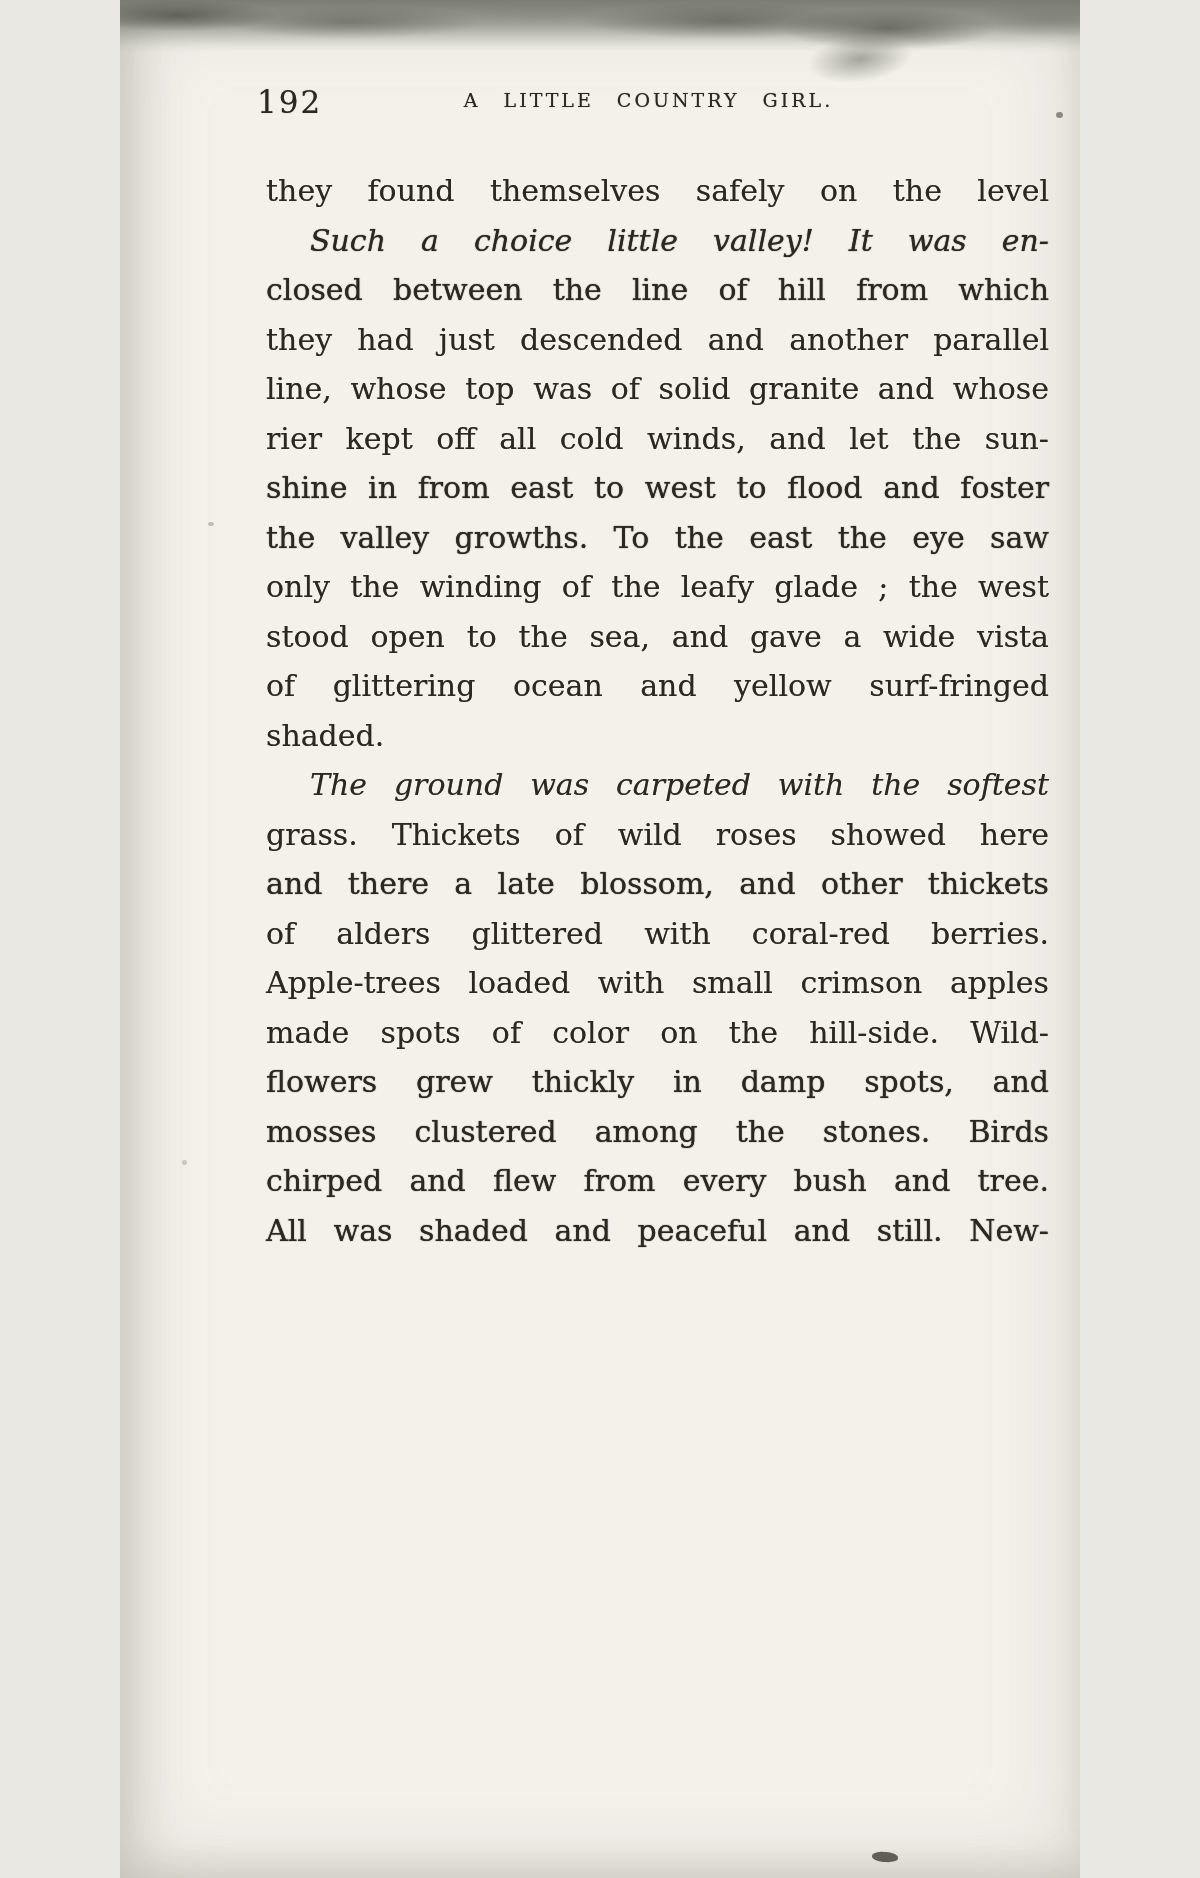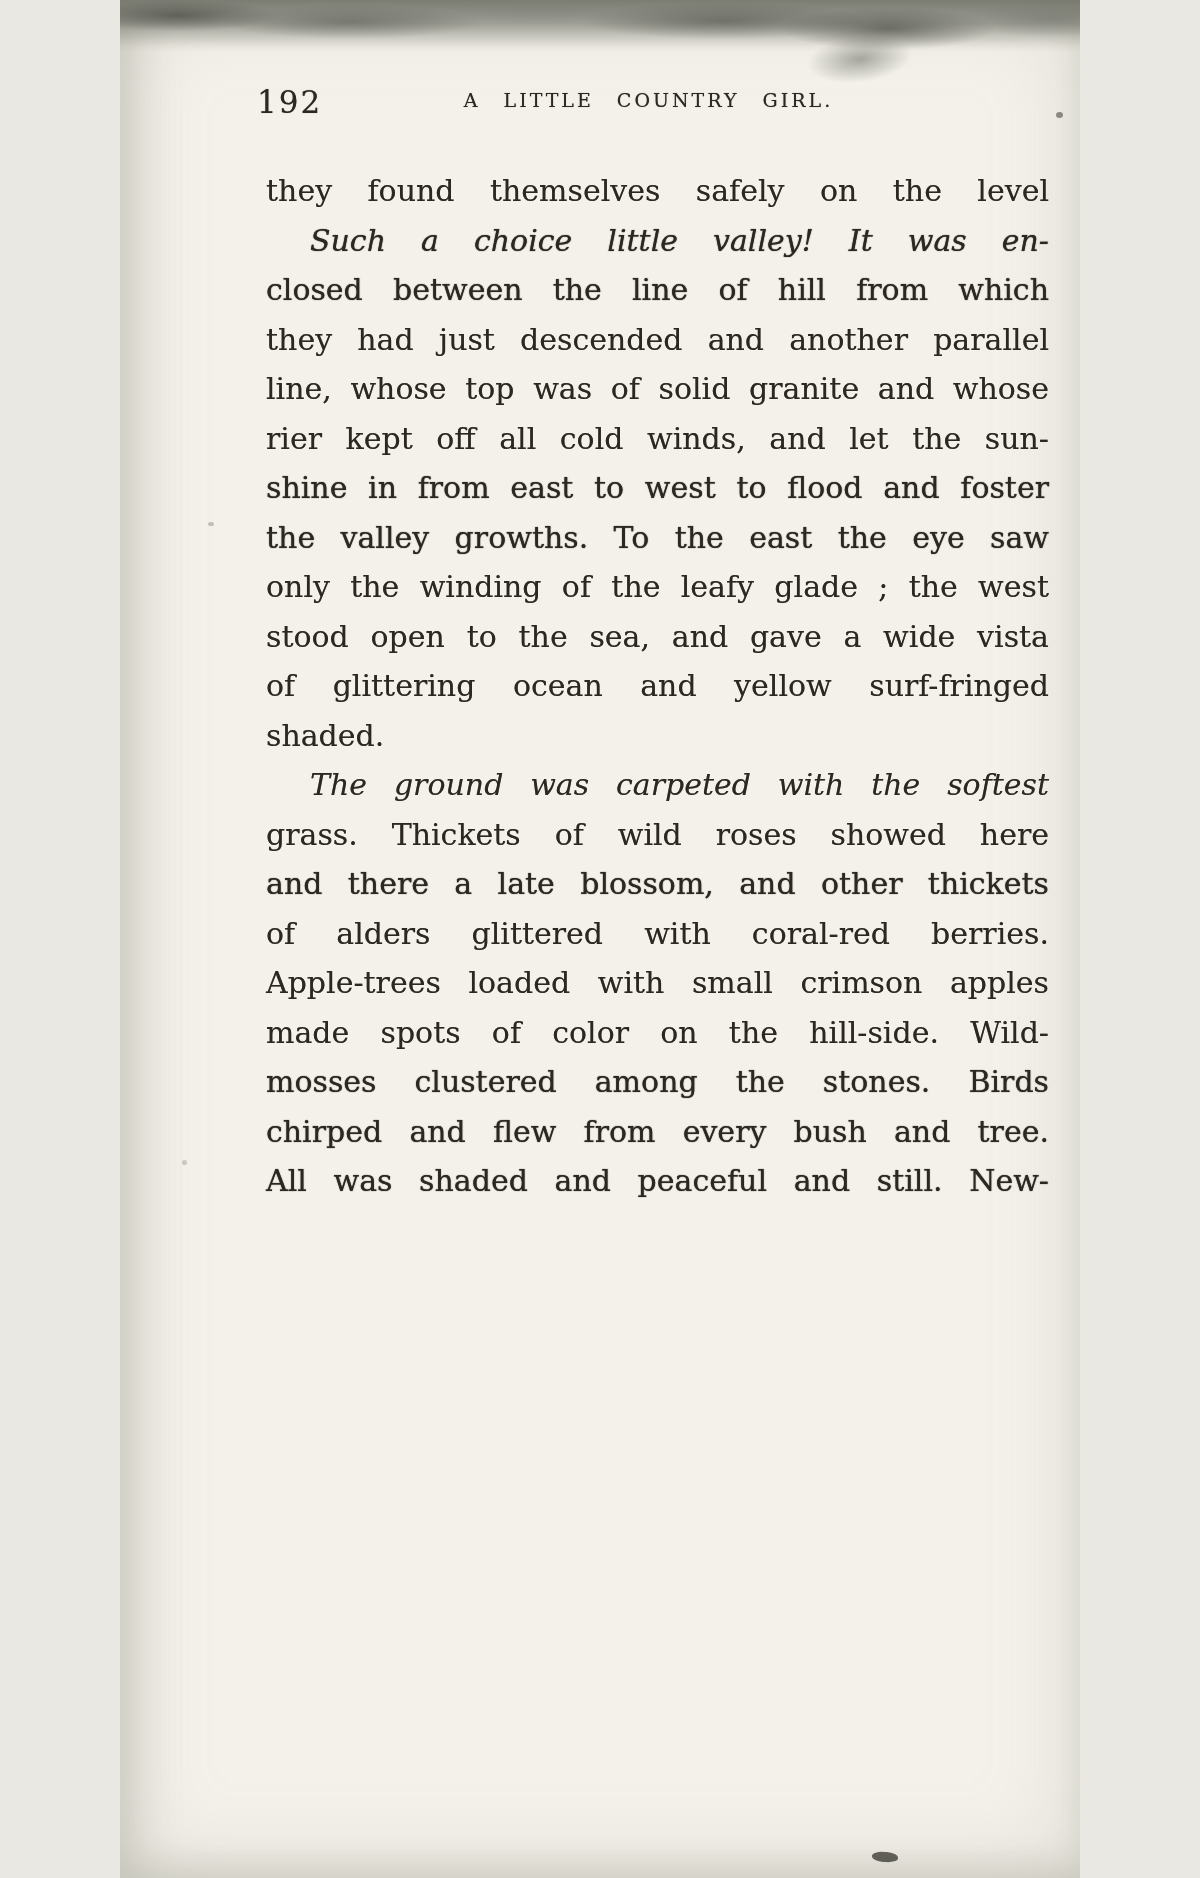--- a/index.html
+++ b/index.html
@@ -148,18 +148,19 @@
     <div class="line">stood open to the sea, and gave a wide vista</div>
     <div class="line">of glittering ocean and yellow surf-fringed</div>
     <div class="line last">shaded.</div>
 
     <div class="line indent">The ground was carpeted with the softest</div>
     <div class="line">grass.  Thickets of wild roses showed here</div>
     <div class="line ink-heavy">and there a late blossom, and other thickets</div>
     <div class="line">of alders glittered with coral-red berries.</div>
     <div class="line">Apple-trees loaded with small crimson apples</div>
     <div class="line">made spots of color on the hill-side.  Wild-</div>
+    <div class="line ink-heavy">flowers grew thickly in damp spots, and</div>
     <div class="line ink-heavy">mosses clustered among the stones.  Birds</div>
     <div class="line ink-heavy">chirped and flew from every bush and tree.</div>
     <div class="line ink-heavy">All was shaded and peaceful and still.  New-</div>
   </div>
 
 </div>
 
 </body></html>

